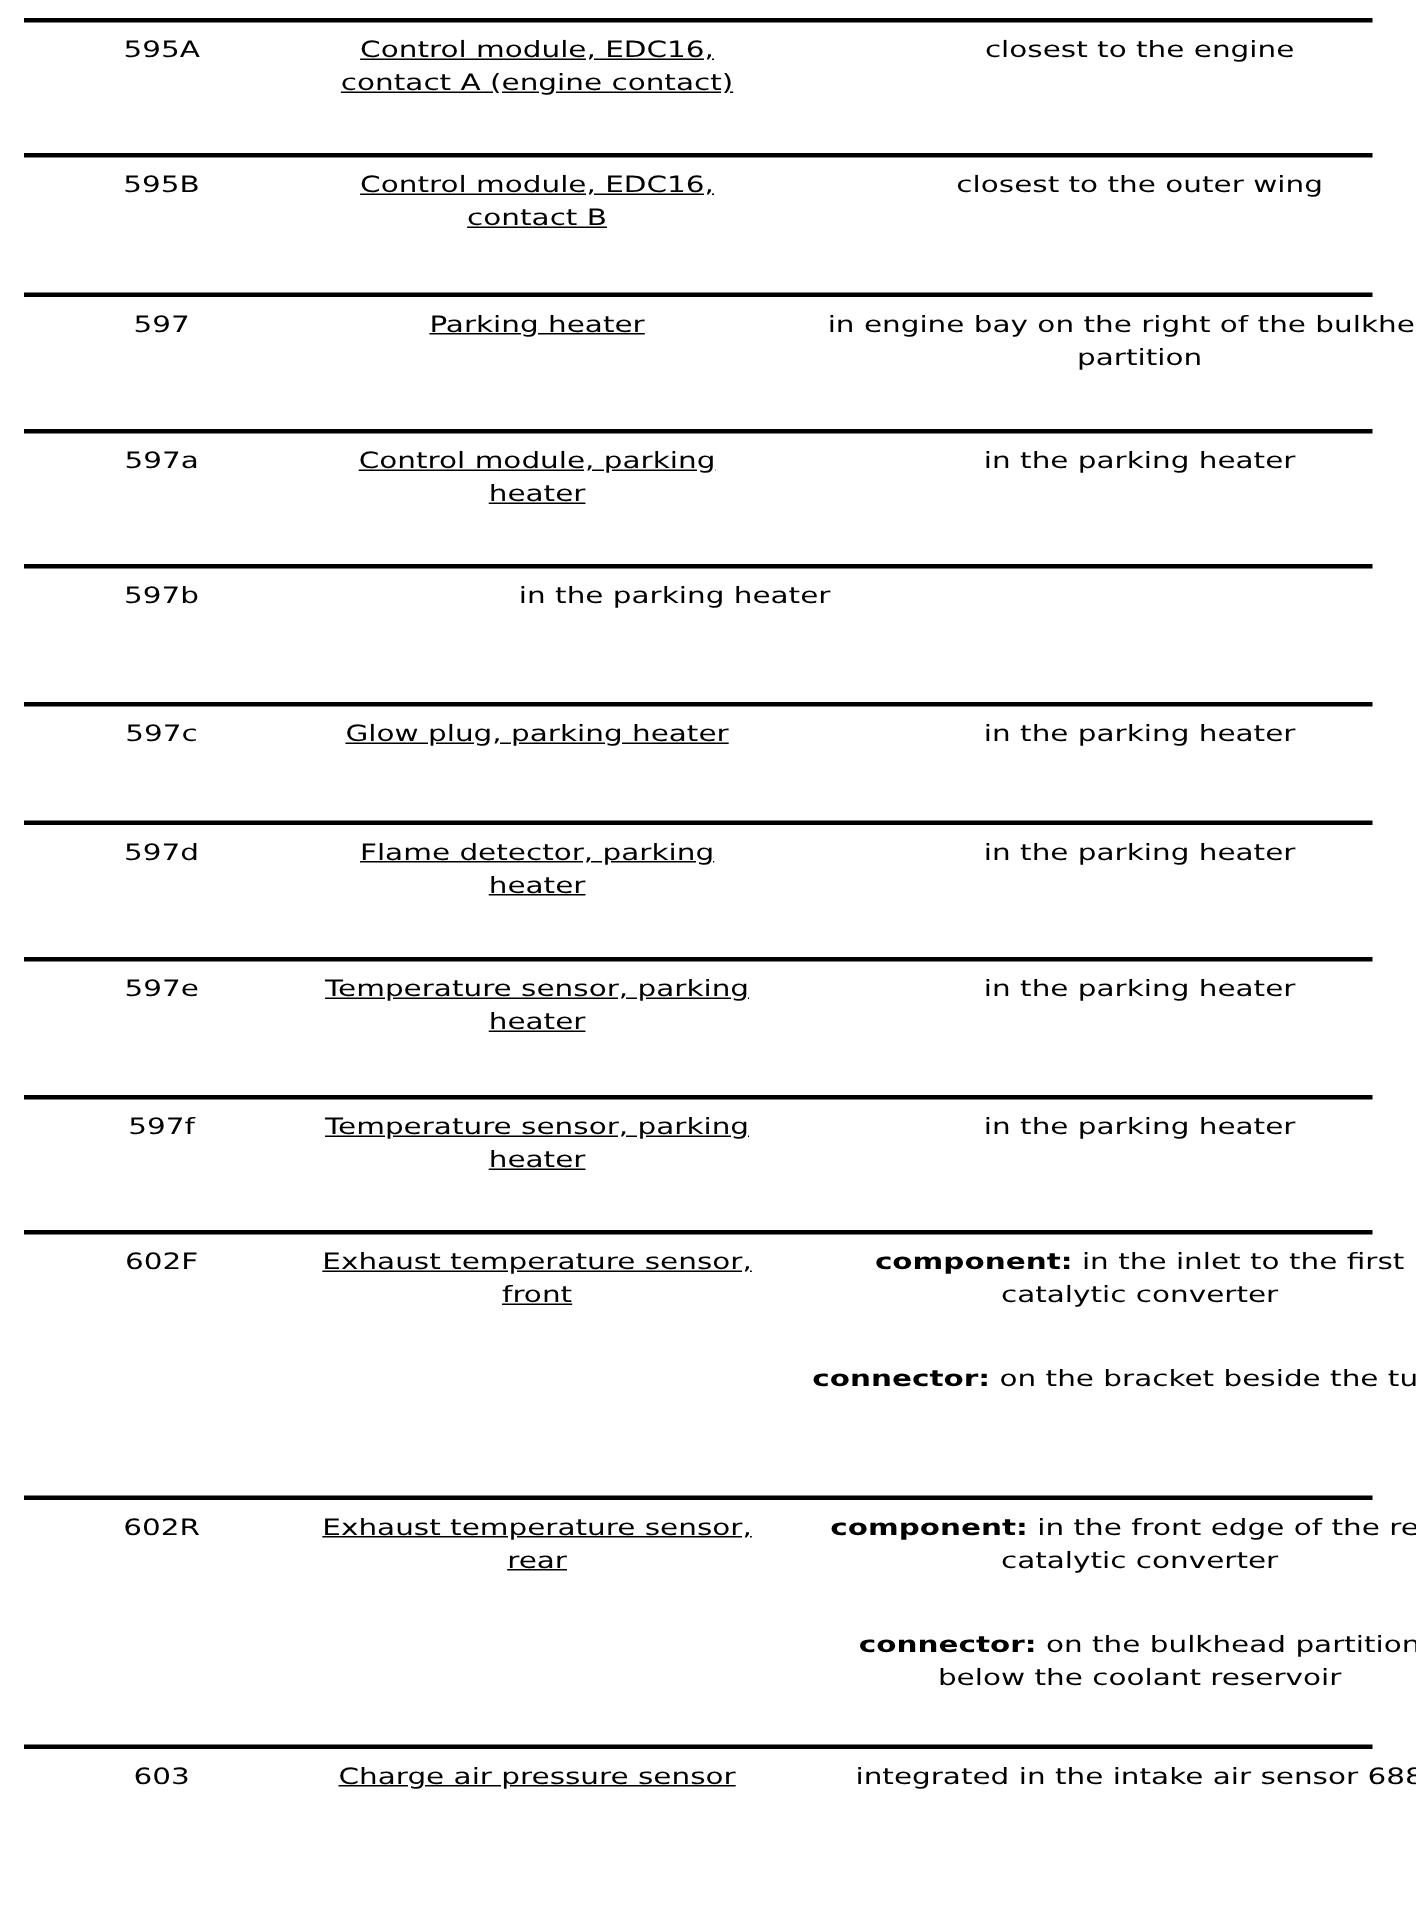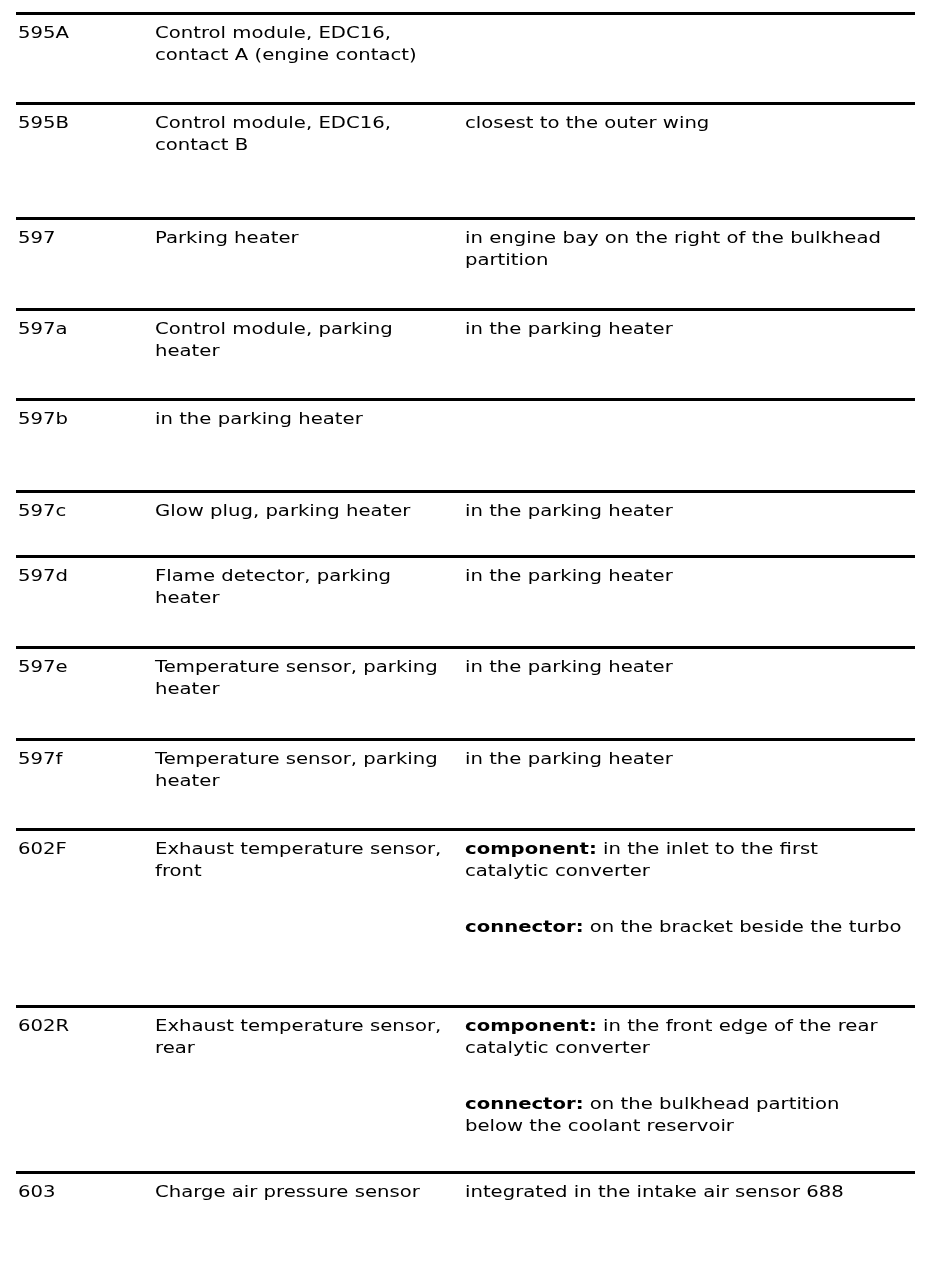--- a/index.html
+++ b/index.html
@@ -14,24 +14,25 @@
     color: #000000;
   }
   .doc-table {
     margin: 12px 0 0 16px;
     width: 899px;
   }
   .row {
     display: flex;
     align-items: flex-start;
     border-top: 3px solid #000000;
+    text-align: center;
   }
   .cell { padding-top: 7px; }
   .c-code { width: 139px; padding-left: 2px; flex: none; }
-  .c-comp { width: 310px; flex: none; }
+  .c-comp { width: 310px; flex: none; text-decoration: underline; }
   .c-loc  { width: 450px; flex: none; }
   
   .stretch {
     transform: scaleX(1.31);
     transform-origin: 0 0;
   }
   [data-bind] { white-space: pre-line; }
   .loc-para { white-space: normal; }
   .loc-para + .loc-para { margin-top: 34px; }
   .loc-para strong { font-weight: bold; }
@@ -42,23 +43,26 @@
 <div class="doc-table">
 
   <div class="row" style="height:90px">
     <div class="cell c-code">
         <div class="stretch" data-bind="table.rows.0.code">595A</div>
       </div>
     <div class="cell c-comp">
         <div class="stretch" data-bind="table.rows.0.component">Control module, EDC16,
 contact A (engine contact)</div>
       </div>
-  </div>
-
-  <div class="row" style="height:115px">
+    <div class="cell c-loc">
+        <div class="stretch" data-bind="table.rows.0.location">closest to the engine</div>
+      </div>
+  </div>
+
+  <div class="row" style="height:93px">
     <div class="cell c-code">
         <div class="stretch" data-bind="table.rows.1.code">595B</div>
       </div>
     <div class="cell c-comp">
         <div class="stretch" data-bind="table.rows.1.component">Control module, EDC16,
 contact B</div>
       </div>
     <div class="cell c-loc">
         <div class="stretch" data-bind="table.rows.1.location">closest to the outer wing</div>
       </div>
@@ -93,21 +97,21 @@
 
   <div class="row" style="height:92px">
     <div class="cell c-code">
         <div class="stretch" data-bind="table.rows.5.code">597b</div>
       </div>
     <div class="cell c-loc">
         <div class="stretch" data-bind="table.rows.5.location">in the parking heater</div>
       </div>
   </div>
 
-  <div class="row" style="height:65px">
+  <div class="row" style="height:79px">
     <div class="cell c-code">
         <div class="stretch" data-bind="table.rows.6.code">597c</div>
       </div>
     <div class="cell c-comp">
         <div class="stretch" data-bind="table.rows.6.component">Glow plug, parking heater</div>
       </div>
     <div class="cell c-loc">
         <div class="stretch" data-bind="table.rows.6.location">in the parking heater</div>
       </div>
   </div>

